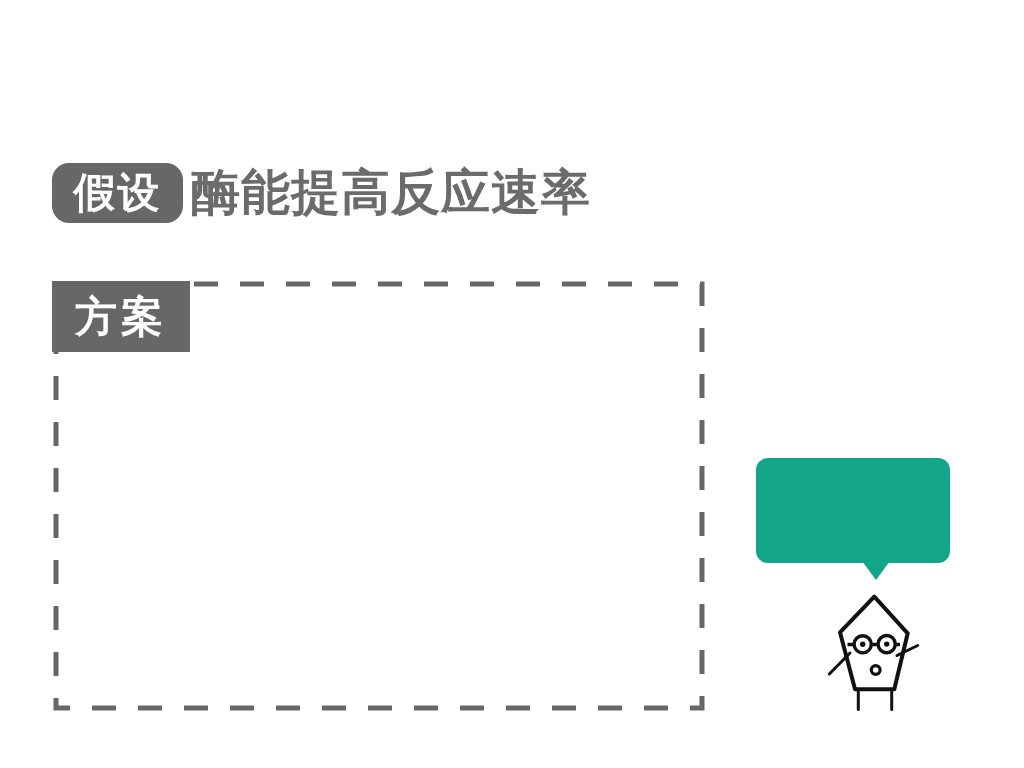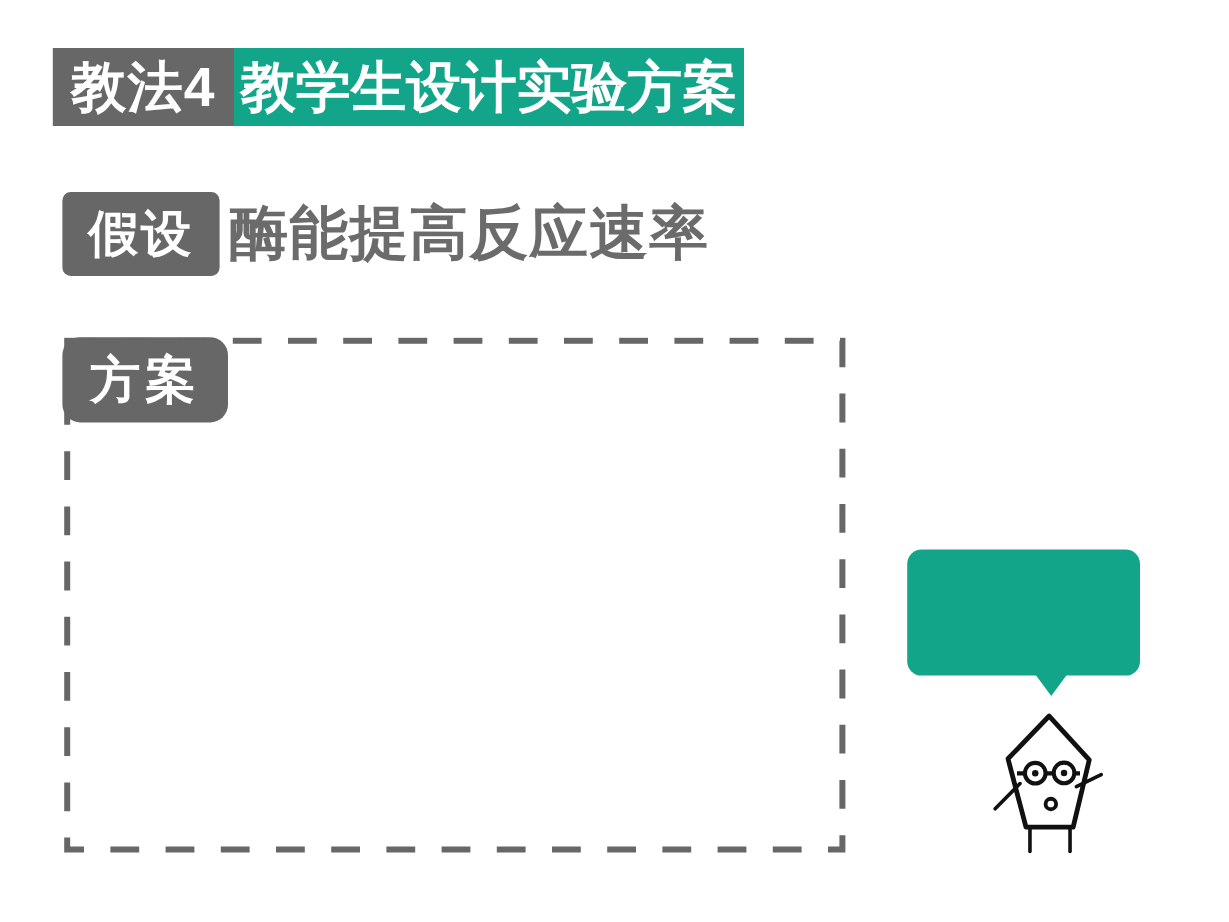--- a/index.html
+++ b/index.html
@@ -54,23 +54,23 @@
 
   
   .hypo-row {
     position: absolute;
     left: 52px; top: 160px;
     display: flex;
     align-items: center;
   }
   .label-box {
     width: 131px;
-    height: 70px;
+    height: 60px;
     background: var(--gray);
-    border-radius: 7px;
+    border-radius: 17px;
     color: #ffffff;
     font-size: 42px;
     display: flex;
     align-items: center;
     justify-content: center;
     letter-spacing: 2px;
   }
   .hypo-text {
     margin-left: 8px;
     color: var(--text-gray);
@@ -84,21 +84,21 @@
     position: absolute;
     left: 53px; top: 281px;
     width: 652px; height: 430px;
   }
   .plan-box {
     position: absolute;
     left: 52px; top: 281px;
     width: 138px;
     height: 71px;
     background: var(--gray);
-    border-radius: 15px;
+    border-radius: 0;
     color: #ffffff;
     font-size: 42px;
     display: flex;
     align-items: center;
     justify-content: center;
     letter-spacing: 4px;
   }
 
   
   .bubble {
@@ -129,24 +129,20 @@
     position: absolute;
     left: 813px; top: 584px;
     width: 115px; height: 130px;
   }
 </style>
 </head>
 <body>
 
 <div class="canvas">
 
-  <div class="header">
-    <div class="header-badge">教法4</div>
-    <div class="header-title">教学生设计实验方案</div>
-  </div>
 
   <div class="hypo-row">
     <div class="label-box">假设</div>
     <div class="hypo-text">酶能提高反应速率</div>
   </div>
 
   <svg class="dashed-box" viewBox="0 0 652 430" aria-hidden="true">
     <rect x="3" y="3" width="646" height="424" fill="none" stroke="#676767" stroke-width="5" stroke-dasharray="24 22"></rect>
   </svg>
 

